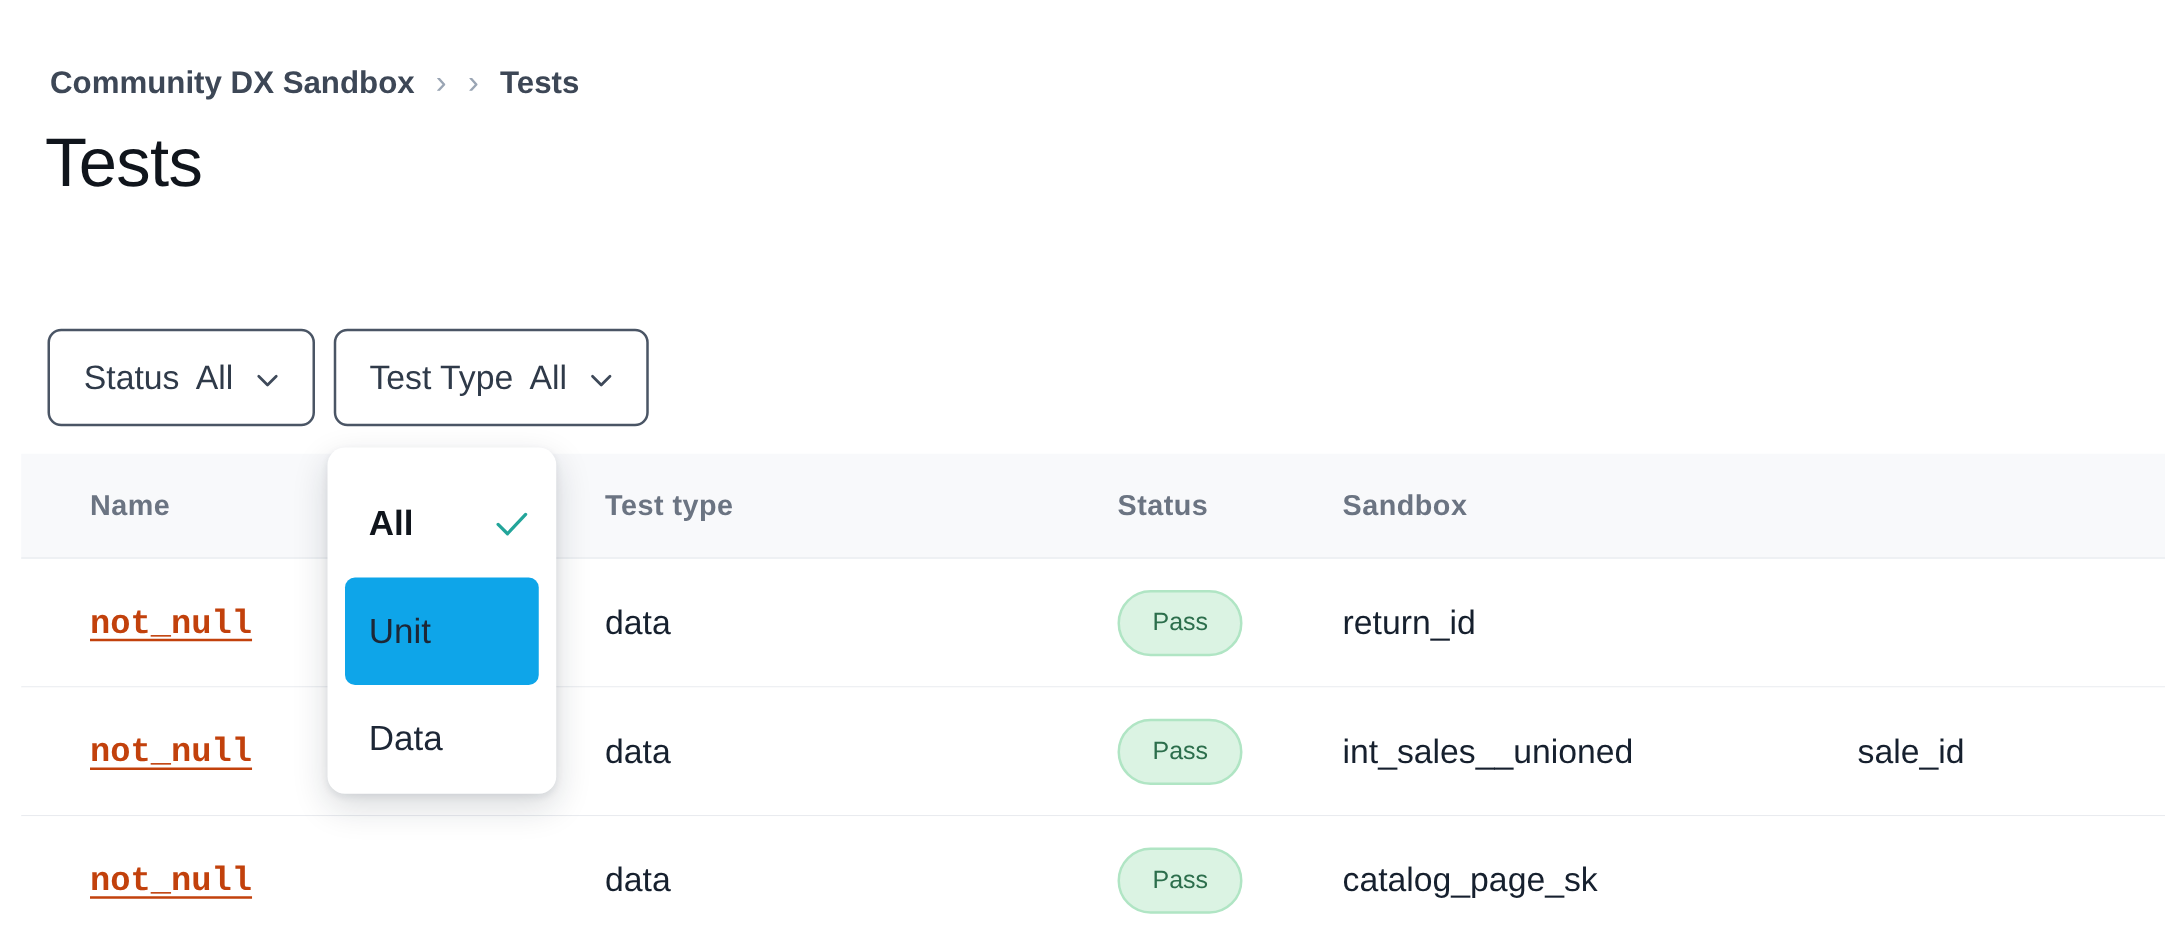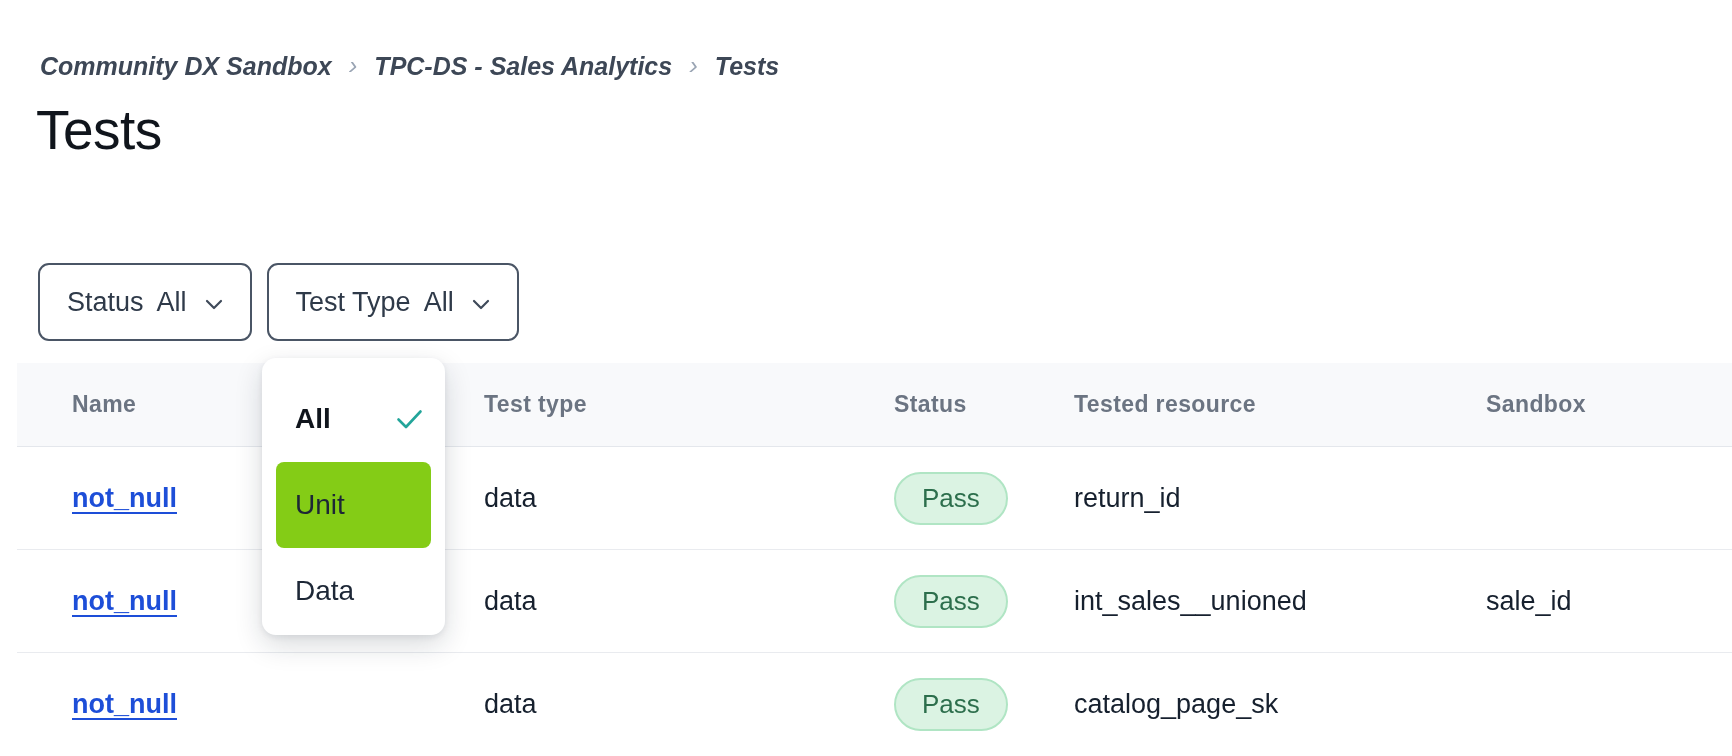--- a/index.html
+++ b/index.html
@@ -10,21 +10,21 @@
     font-family: "Liberation Sans", sans-serif;
     color: #16202e;
     position: relative;
     overflow: hidden;
   }
 
   
   .breadcrumb {
     position: absolute; top: 52px; left: 40px;
     display: flex; gap: 17px;
-    font-size: 25px; font-weight: 700; color: #3d4756; font-style: italic;
+    font-size: 25px; font-weight: 700; color: #3d4756;
   }
   .crumb-link { cursor: pointer; }
   .crumb-sep { color: #9aa5b4; font-weight: 400; font-size: 26px; line-height: 1; padding-bottom: 3px; }
 
   
   .page-title {
     position: absolute; top: 98px; left: 36px; margin: 0;
     font-size: 55px; font-weight: 500; color: #10151c; letter-spacing: -0.5px;
   }
 
@@ -49,54 +49,53 @@
     height: 84px; background: #f8f9fb;
     border-bottom: 1px solid #e4e7ec;
     font-size: 23px; font-weight: 700; color: #6b7482; letter-spacing: 0.4px;
   }
   .trow {
     height: 103px; border-bottom: 1px solid #e9ebef;
     font-size: 27px; color: #16202e; background: #fff;
   }
   .trow:last-child { border-bottom: none; }
   .name-link {
-    color: #1d4ed8; font-weight: 700; text-decoration: underline;
+    color: #c2410c; font-weight: 700; text-decoration: underline;
     text-decoration-thickness: 2px; text-underline-offset: 5px;
-    cursor: pointer; justify-self: start;
+    cursor: pointer; justify-self: start; font-family: Liberation Mono, monospace;
   }
   .badge-pass {
     display: inline-flex; align-items: center; justify-content: center;
     height: 53px; padding: 0 26px; border-radius: 999px;
     background: #dbf3e3; border: 2px solid #b0e5c4; color: #2c6e4c;
-    font-size: 26px; font-weight: 500; justify-self: start;
+    font-size: 20px; font-weight: 500; justify-self: start;
   }
 
   
   .dropdown {
     position: absolute; left: 262px; top: 358px; width: 183px; height: 277px;
     background: #ffffff; border-radius: 14px; z-index: 20;
     box-shadow: 0 10px 28px rgba(18, 28, 45, 0.16), 0 2px 6px rgba(18, 28, 45, 0.08);
     padding-top: 18px;
   }
   .dd-item {
     height: 86px; margin: 0 14px; padding: 0 8px 0 19px; border-radius: 8px;
     display: flex; align-items: center; justify-content: space-between;
     font-size: 28px; color: #1d2736; cursor: pointer;
   }
   .dd-item.selected { font-weight: 700; color: #10151c; }
-  .dd-item.hovered { background: #84cc16; }
+  .dd-item.hovered { background: #0ea5e9; }
   .dd-check { display: flex; }
 </style>
 </head>
 <body>
 
 <nav class="breadcrumb">
   <span class="crumb-link">Community DX Sandbox</span>
   <span class="crumb-sep">›</span>
-  <span class="crumb-link">TPC-DS - Sales Analytics</span>
   <span class="crumb-sep">›</span>
   <span class="crumb-link">Tests</span>
 </nav>
 
 <h1 class="page-title">Tests</h1>
 
 <div class="filters">
   <button class="filter-btn">
     <span>Status</span>
     <span>All</span>
@@ -115,21 +114,20 @@
         </svg>
     </span>
   </button>
 </div>
 
 <div class="tests-table">
   <div class="thead">
     <div>Name</div>
     <div>Test type</div>
     <div>Status</div>
-    <div>Tested resource</div>
     <div>Sandbox</div>
   </div>
   <div id="table-body">
   <div class="trow">
     <div><a class="name-link">not_null</a></div>
     <div>data</div>
     <div><span class="badge-pass">Pass</span></div>
     <div>return_id</div>
   </div>
 

